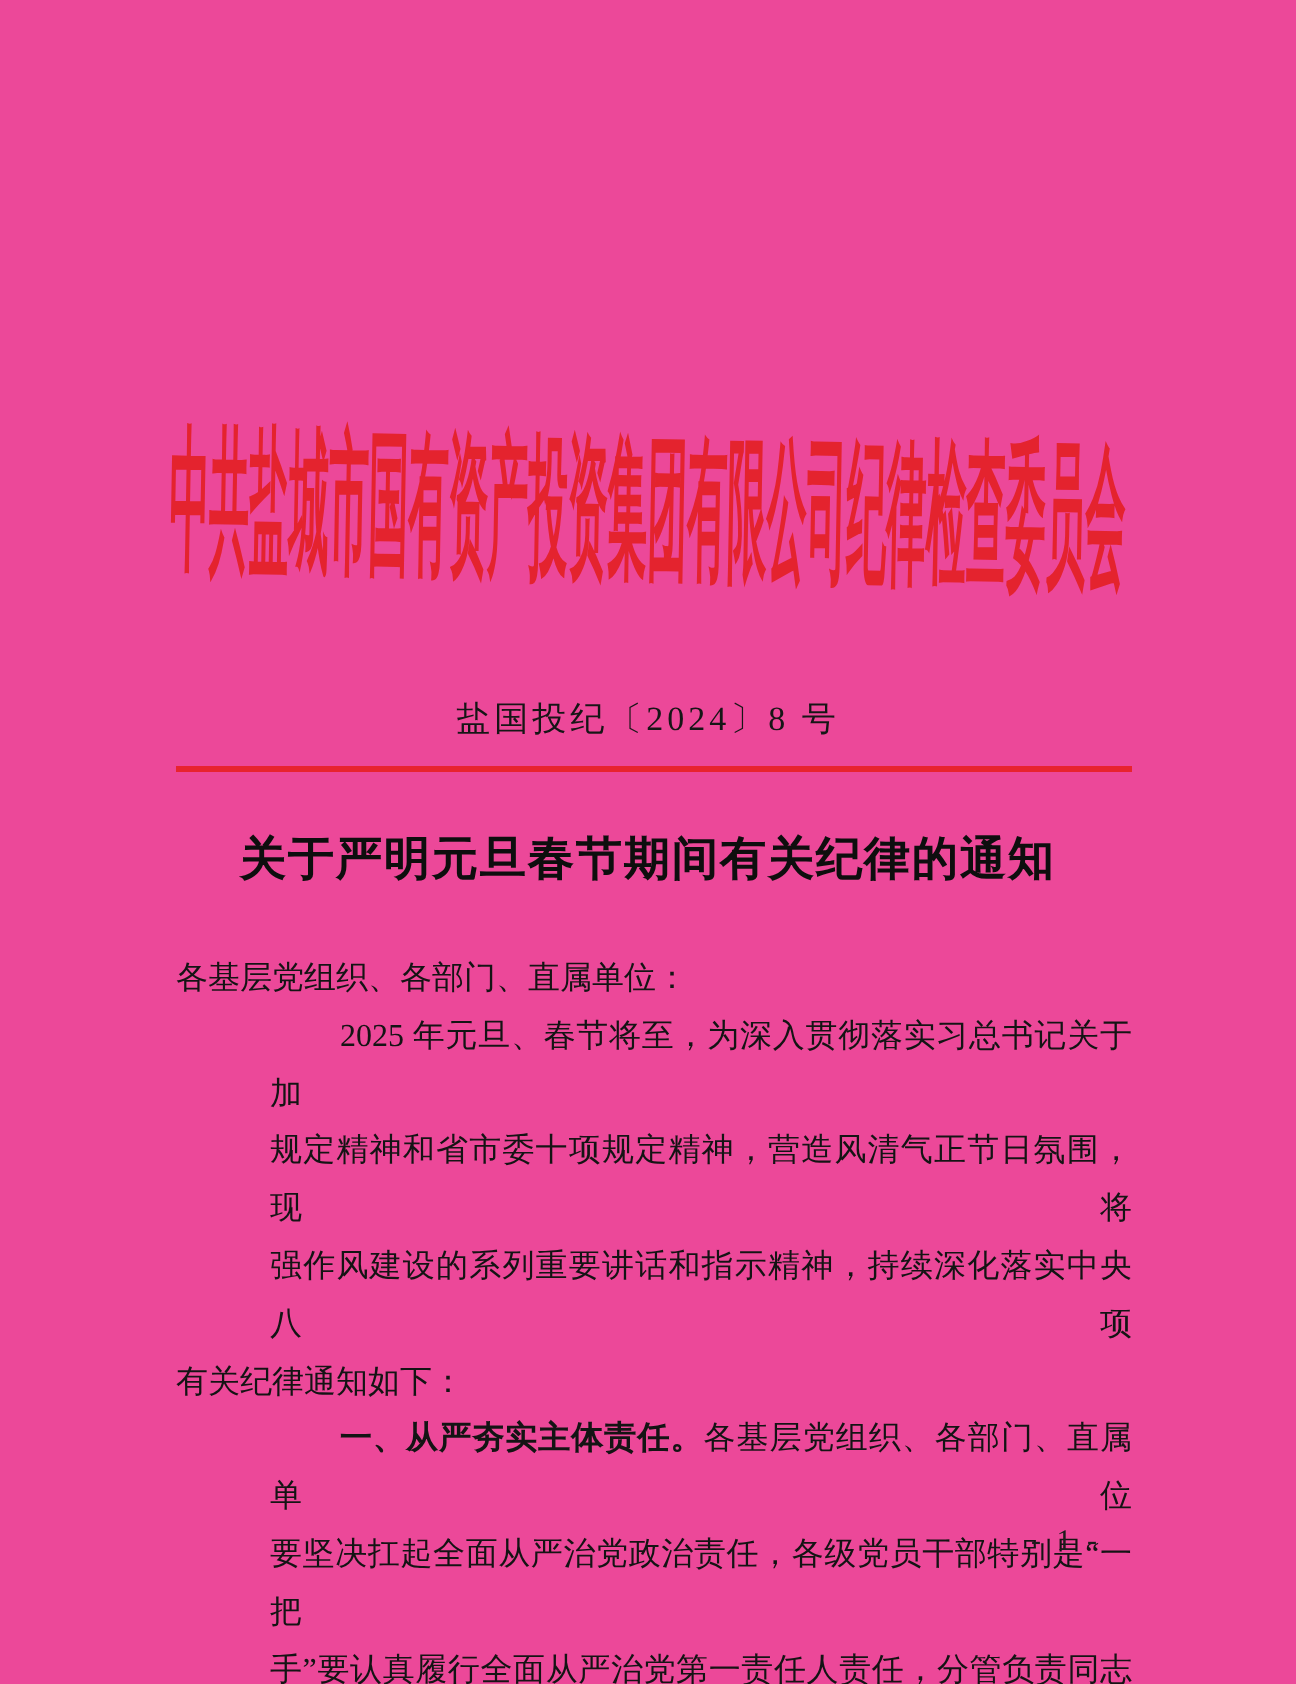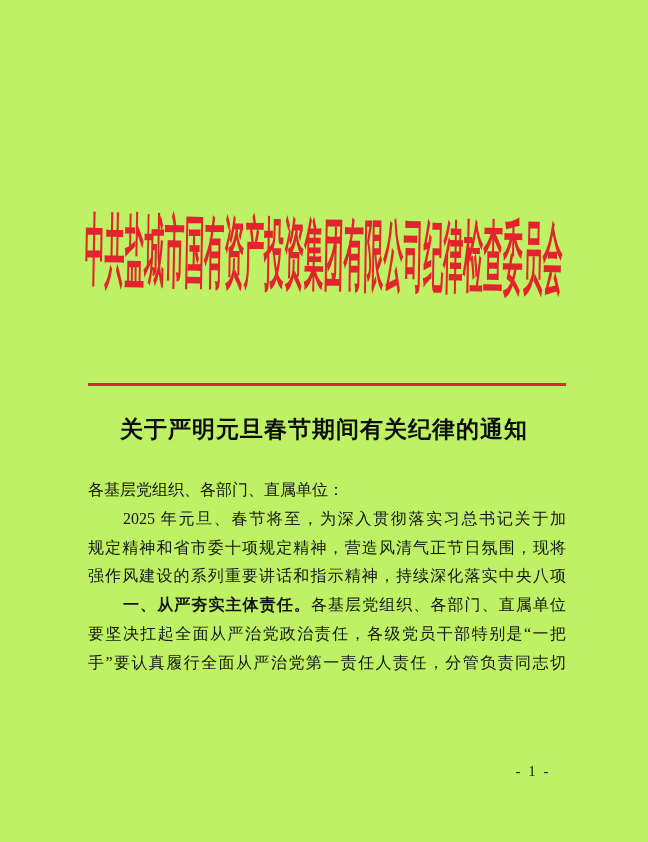--- a/index.html
+++ b/index.html
@@ -5,21 +5,21 @@
   html, body {
     margin: 0;
     padding: 0;
     background: #ffffff;
     font-family: "Liberation Serif", "DejaVu Serif", serif;
   }
   .page {
     position: relative;
     width: 648px;
     height: 842px;
-    background: #bef264;
+    background: #ec4899;
     overflow: hidden;
     color: #1a1a1a;
   }
   
   .org-header {
     position: absolute;
     top: 182px;
     left: 0;
     width: 648px;
     height: 120px;
@@ -69,20 +69,21 @@
     font-size: 16px;
     line-height: 28.8px;
     color: #141414;
   }
   .body-text .line {
     white-space: normal;
   }
   .body-text .line.justify {
     text-align: justify;
     text-align-last: justify;
+    margin-left: 47px;
   }
   .body-text .line.indent {
     text-indent: 35px;
   }
   .body-text .lead {
     font-family: Liberation Serif, serif;
     font-weight: 700;
   }
   
   .page-number {
@@ -98,30 +99,32 @@
 </style>
 </head>
 <body>
 
 <div class="page">
 
   <svg class="org-header" viewBox="0 0 648 120" xmlns="http://www.w3.org/2000/svg">
     <text x="324" y="99" font-size="78" text-anchor="middle" textLength="478" lengthAdjust="spacingAndGlyphs" transform="rotate(1 324 60)" fill="#e4232e">中共盐城市国有资产投资集团有限公司纪律检查委员会</text>
   </svg>
 
+  <div class="doc-number">盐国投纪〔2024〕8 号</div>
 
   <div class="red-rule" style="background: rgb(232, 35, 46);"></div>
 
   <div class="doc-title">关于严明元旦春节期间有关纪律的通知</div>
 
   <div class="body-text" style="color: rgb(20, 20, 20);">
       <div class="line">各基层党组织、各部门、直属单位：</div>
       <div class="line justify indent">2025 年元旦、春节将至，为深入贯彻落实习总书记关于加</div>
       <div class="line justify">规定精神和省市委十项规定精神，营造风清气正节日氛围，现将</div>
       <div class="line justify">强作风建设的系列重要讲话和指示精神，持续深化落实中央八项</div>
+      <div class="line">有关纪律通知如下：</div>
       <div class="line justify indent"><span class="lead">一、从严夯实主体责任。</span>各基层党组织、各部门、直属单位</div>
       <div class="line justify">要坚决扛起全面从严治党政治责任，各级党员干部特别是“一把</div>
       <div class="line justify">手”要认真履行全面从严治党第一责任人责任，分管负责同志切</div>
     </div>
 
   <div class="page-number">- 1 -</div>
 
 </div>
 
 </body></html>

